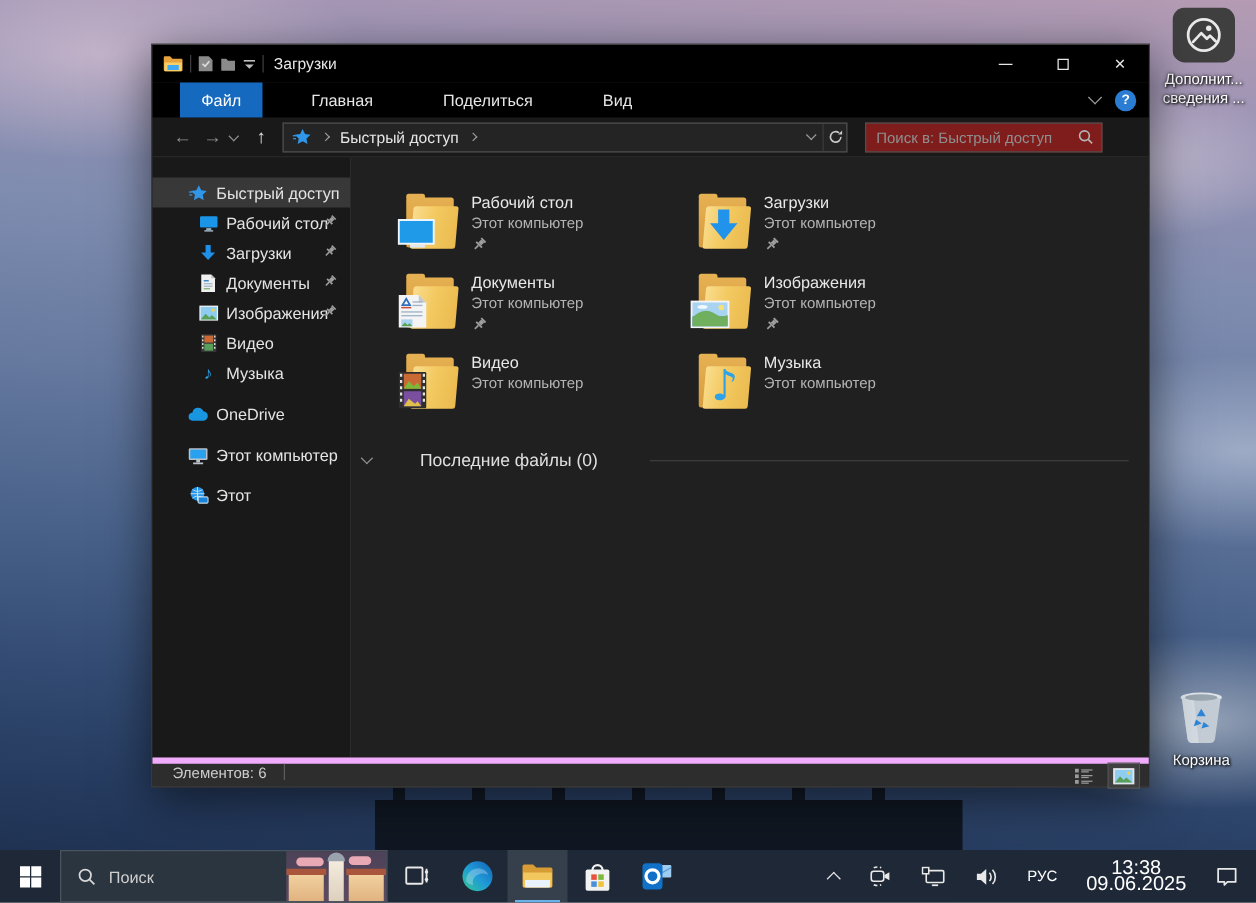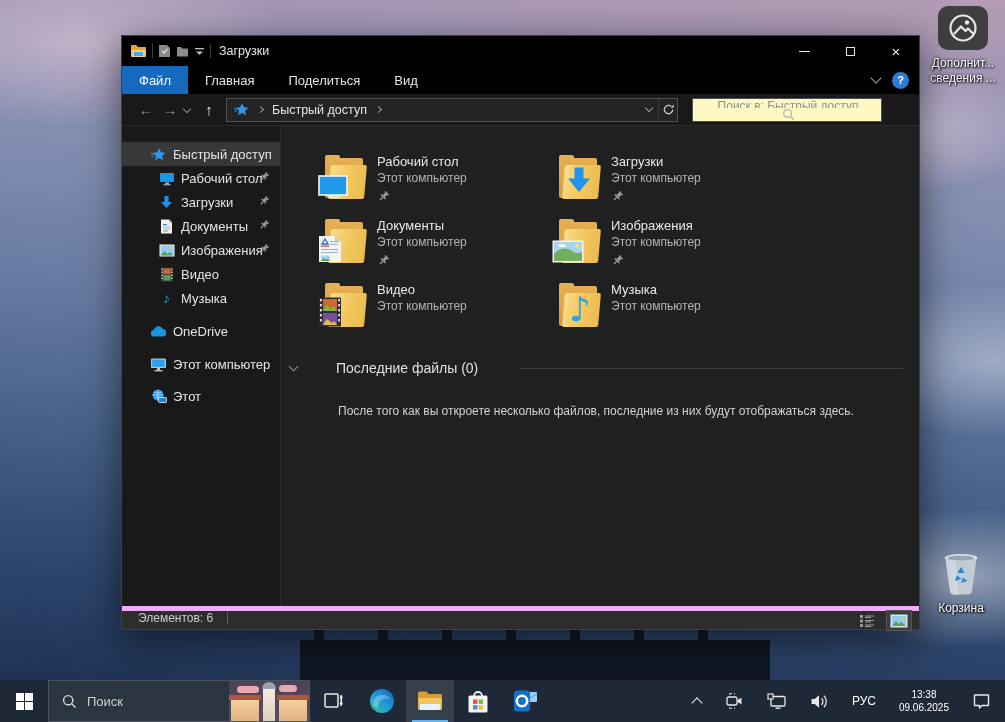--- a/index.html
+++ b/index.html
@@ -31,38 +31,38 @@
   .qat { display:flex; align-items:center; gap:5px; padding-left:8px; }
   .qat .sep { width:1px; height:14px; background:#3d3d3d; }
   .title-text { color:#e8e8e8; font-size:12.5px; margin-left:8px; }
   .wctrl { margin-left:auto; display:flex; height:100%; }
   .wbtn { width:46px; height:100%; display:flex; align-items:center; justify-content:center; color:#e8e8e8; }
   .wbtn .dash { width:11px; height:1px; background:#e8e8e8; }
   .wbtn .sq { width:9px; height:9px; border:1px solid #e8e8e8; }
   .wbtn.close { font-size:15px; }
 
   .tabs { height:28px; background:#000; display:flex; align-items:stretch; position:relative; flex:none; }
-  .tab { padding:0 17px; display:flex; align-items:center; color:#e6e6e6; font-size:13px; }
+  .tab { padding:0 17px; display:flex; align-items:center; color:#e6e6e6; font-size:13px;margin-left:22px; }
   .tab.active { background:#1569bf; color:#fff; }
   .tabs-right { position:absolute; right:10px; top:0; height:100%; display:flex; align-items:center; gap:12px; }
   .chev { width:8px; height:8px; border-right:1.5px solid #9a9a9a; border-bottom:1.5px solid #9a9a9a; transform:rotate(45deg); margin-top:-4px; }
   .helpbtn { width:17px; height:17px; border-radius:50%; background:#2b7cd3; color:#fff; font-size:11px; font-weight:bold;
     display:flex; align-items:center; justify-content:center; }
 
   .navbar { height:32px; background:#191919; border-bottom:1px solid #2b2b2b; display:flex; align-items:center; padding:0 12px; flex:none; }
   .navarr { font-size:15px; width:24px; text-align:center; color:#8f8f8f; }
   .navarr.up { color:#e4e4e4; width:22px; }
   .navchev { width:6px; height:6px; border-right:1.3px solid #8f8f8f; border-bottom:1.3px solid #8f8f8f; transform:rotate(45deg); margin:0 8px 2px 2px; }
   .addressbar { width:452px; height:24px; margin-left:6px; background:#242424; border:1px solid #4f4f4f;
     display:flex; align-items:center; padding-left:7px; color:#e6e6e6; font-size:12.5px; }
   .crumb-chev { width:5px; height:5px; border-right:1.2px solid #9a9a9a; border-top:1.2px solid #9a9a9a; transform:rotate(45deg); margin:0 9px; }
   .addr-right { margin-left:auto; display:flex; align-items:center; height:100%; }
   .addr-btn { width:19px; height:100%; display:flex; align-items:center; justify-content:center; border-left:1px solid #3a3a3a; }
-  .searchbox { width:190px; height:24px; margin-left:14px; background:#fef9c3; border:1px solid #4f4f4f;
-    display:flex; align-items:center; padding:0 6px 0 8px; color:#8f8f8f; font-size:12px;flex-direction:column; }
+  .searchbox { width:190px; height:24px; margin-left:14px; background:#7f1d1d; border:1px solid #4f4f4f;
+    display:flex; align-items:center; padding:0 6px 0 8px; color:#8f8f8f; font-size:12px; }
   .searchbox .ph { flex:1; white-space:nowrap; overflow:hidden; }
 
   .wbody { flex:1; display:flex; min-height:0; }
   .sidebar { width:159px; background:#191919; border-right:1px solid #2b2b2b; padding-top:16px; flex:none; }
   .sitem { height:24px; display:flex; align-items:center; color:#e4e4e4; font-size:13px; position:relative; padding-left:28px; }
   .sitem.lvl1 { padding-left:36px; }
   .sitem.sel { background:#383838; }
   .sitem .sic { width:17px; height:17px; flex:none; margin-right:6px; display:flex; align-items:center; justify-content:center; }
   .sitem .pin { position:absolute; right:10px; top:5px; }
   .sgap { height:9px; }
@@ -107,21 +107,21 @@
   .simg .roof { position:absolute; height:5px; background:#a9563c; }
   .simg .tower { position:absolute; left:34px; bottom:0; width:12px; height:34px; background:linear-gradient(#f5ede0,#ddd0bd); }
   .simg .dome { position:absolute; left:33px; bottom:32px; width:14px; height:7px; background:#9aa3ad; border-radius:7px 7px 0 0; }
   .tb-apps { display:flex; }
   .tb-btn { width:48px; display:flex; align-items:center; justify-content:center; position:relative; }
   .tb-btn.active { background:rgba(255,255,255,.11); }
   .tb-btn.active::after { content:""; position:absolute; left:6px; right:6px; bottom:0; height:2px; background:#6ab1ea; }
   .tray { margin-left:auto; display:flex; align-items:center; gap:23px; padding-right:14px; }
   .tray .up { width:8px; height:8px; border-left:1.6px solid #e8e8e8; border-top:1.6px solid #e8e8e8; transform:rotate(45deg); margin-top:4px; }
   .lang { color:#fff; font-size:12px; }
-  .clock { color:#fff; font-size:10px; line-height:13px; text-align:center; }
+  .clock { color:#fff; font-size:16px; line-height:13px; text-align:center; }
 
   .tfold-back { fill:#d79c33; } .tfold-front { fill:#f2c75e; }
 </style>
 </head>
 <body>
 
 <div class="desktop">
   <div class="pier"></div>
 
   <div class="dicon" style="left:918px; top:6px;">
@@ -542,21 +542,20 @@
             </div>
           </div>
         </div>
 
         <div class="sechdr" style="margin-top:16px;gap:30px;">
           <span class="hchev"></span>
           <span>Последние файлы (0)</span>
           <span class="hline"></span>
         </div>
 
-        <div class="hint">После того как вы откроете несколько файлов, последние из них будут отображаться здесь.</div>
       </div>
     </div>
 
     <div class="statusbar">
       <span class="stxt">Элементов: 6</span>
       <span class="ssep"></span>
       <div class="sviews">
         <div class="sview">
           <svg width="16" height="14" viewBox="0 0 16 14">
               <g fill="#9a9a9a">

